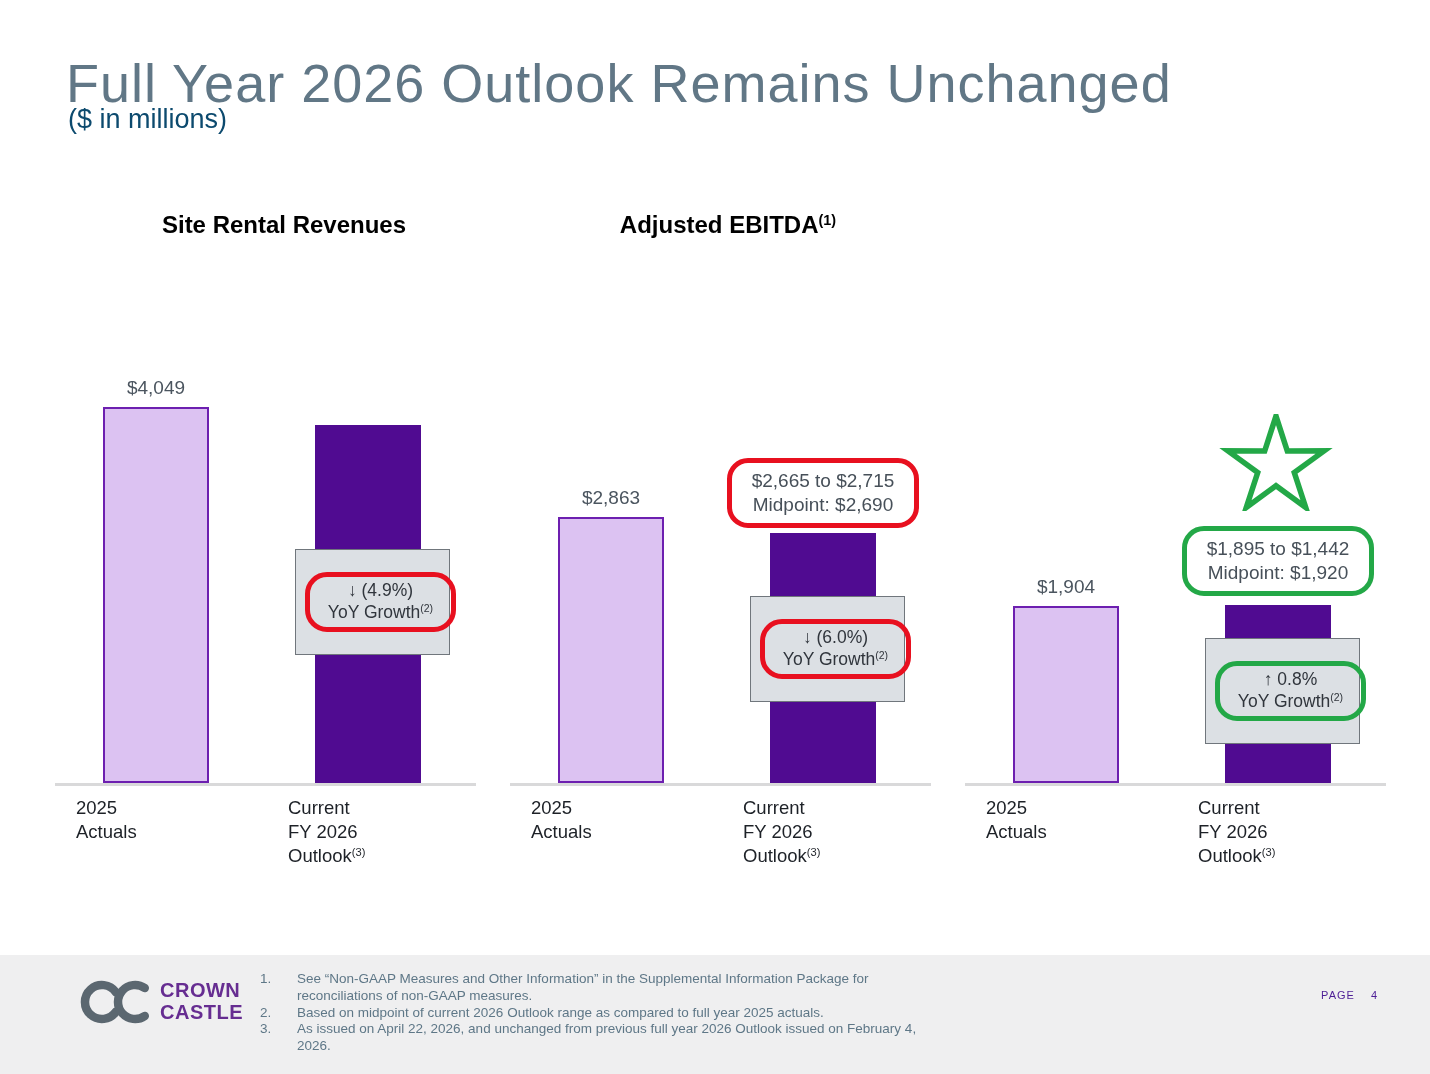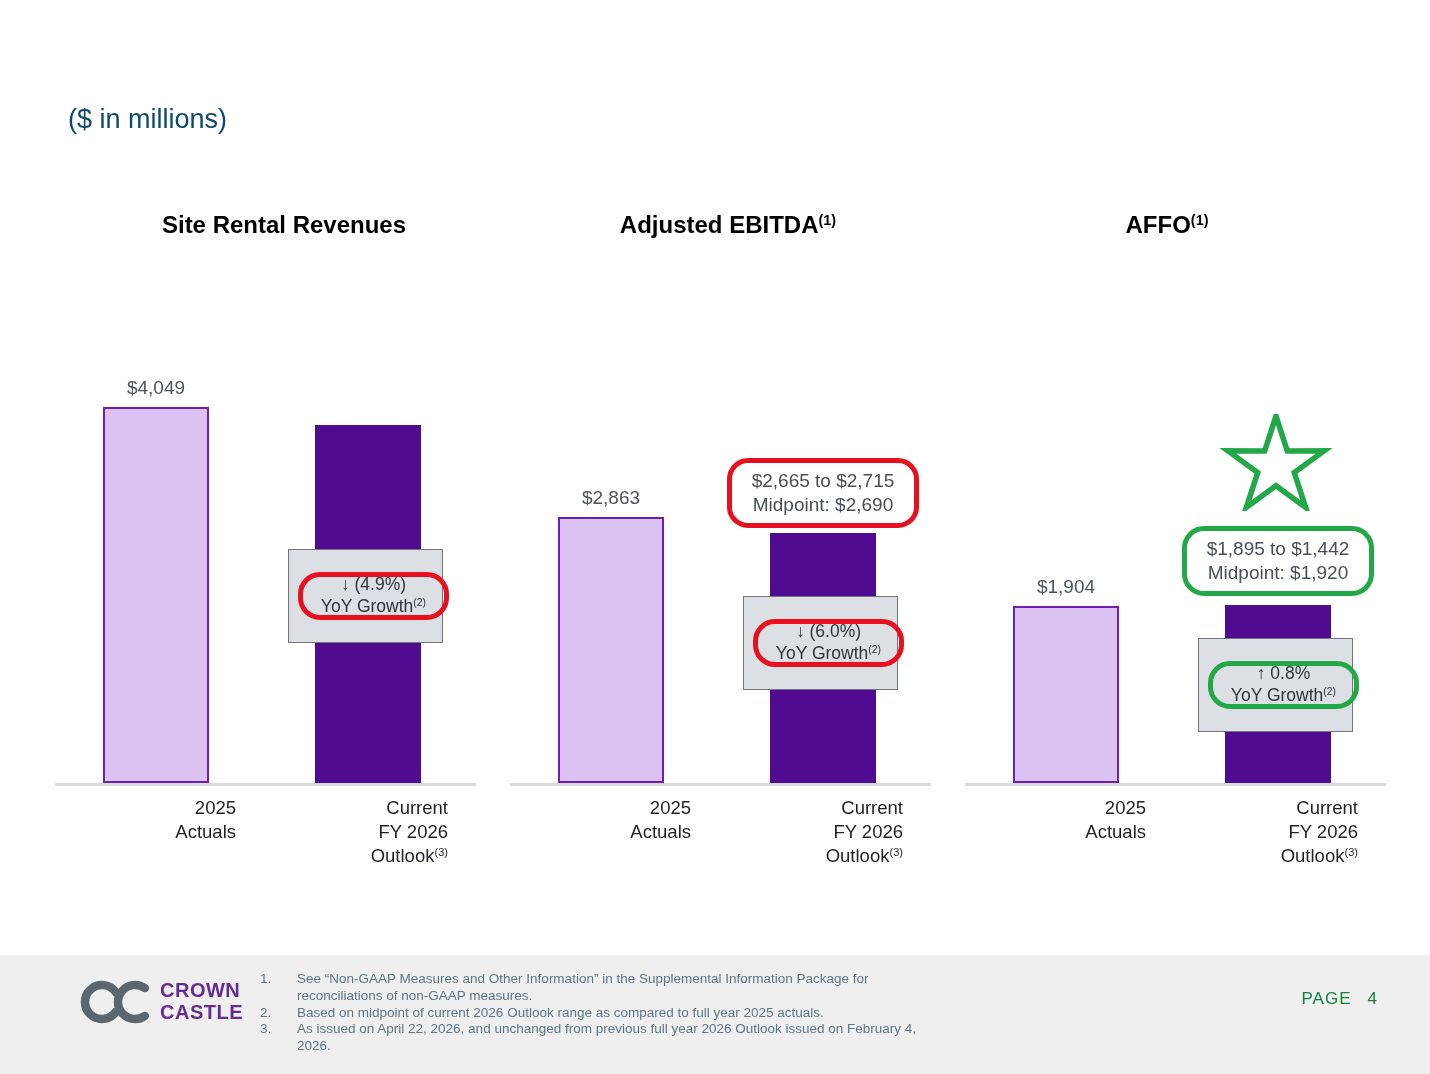--- a/index.html
+++ b/index.html
@@ -24,63 +24,63 @@
   .chart-group{position:absolute;top:340px;width:421px;height:560px;}
   .g1{left:55px;} .g2{left:510px;} .g3{left:965px;}
   .axis-line{position:absolute;left:0;top:443px;width:100%;height:3px;
     background:#d9d9da;}
   .bar{position:absolute;}
   .bar-actual{left:48px;width:106px;background:var(--bar-actual-fill,#dcc2f2);
     border:2px solid var(--bar-actual-border,#6d1fb0);box-sizing:border-box;}
   .bar-outlook{left:260px;width:106px;background:var(--bar-outlook-fill,#500b91);}
   .value-label{position:absolute;left:0;width:202px;text-align:center;
     font-size:19px;color:#4b555f;}
-  .cat-label{position:absolute;top:456px;width:160px;text-align:right;
+  .cat-label{position:absolute;top:456px;width:160px;text-align:left;
     font-size:18.5px;line-height:24px;color:#1d2127;}
   .cat1{left:21px;} .cat2{left:233px;}
   
   .range-box{position:absolute;left:217px;width:192px;box-sizing:border-box;
     background:#ffffff;border:5px solid #e8101f;border-radius:18px;
     padding:6px 2px;text-align:center;font-size:19px;line-height:24px;color:#475059;}
   .g1 .range-box{top:12px;} .g2 .range-box{top:118px;}
   .g3 .range-box{top:186px;border-radius:22px;}
   
-  .yoy-box{position:absolute;left:233px;width:155px;height:94px;box-sizing:border-box;
+  .yoy-box{position:absolute;left:240px;width:155px;height:106px;box-sizing:border-box;
     background:var(--yoy-box-fill,#dce0e4);border:1.5px solid #70767c;}
   .g1 .yoy-box{top:209px;} .g2 .yoy-box{top:256px;} .g3 .yoy-box{top:298px;}
   .yoy-pill{position:absolute;left:9px;right:-7px;top:22px;bottom:22px;
     border:5px solid #e8101f;border-radius:22px;display:flex;flex-direction:column;
     justify-content:center;text-align:center;font-size:17.5px;line-height:22px;color:#30353c;}
   
   .star{position:absolute;left:250px;top:74px;width:122px;height:97px;}
   
   .footer{position:absolute;left:0;top:955px;width:1430px;height:119px;
     background:var(--footer-bg,#efeff0);}
   .logo{position:absolute;left:70px;top:16px;}
   .footnotes{position:absolute;left:260px;top:16px;width:700px;
     font-size:13.5px;line-height:16.8px;color:#5e7787;}
   .fn-row{display:flex;}
   .fn-num{width:37px;flex:0 0 37px;}
   .fn-text{width:648px;}
   .footer-right{position:absolute;right:52px;top:34px;text-align:right;
-    font-size:17px;color:#15803d;}
+    font-size:11px;color:#4c1d95;}
   .page-line{letter-spacing:1px;}
   .page-num{margin-left:16px;}
   .deck-title{margin-top:7px;letter-spacing:0.3px;}
 </style>
 </head>
 <body>
 
 <div id="slide">
 
+  <div class="title">Full Year 2026 Outlook Remains Unchanged</div>
   <div class="subtitle">($ in millions)</div>
 
   <div class="col-hdr hdr1"><span>Site Rental Revenues</span><span class="sup"></span></div>
   <div class="col-hdr hdr2"><span>Adjusted EBITDA</span><span class="sup">(1)</span></div>
-  <div class="col-hdr hdr3"><span>AFFO</span><span class="sup">(1)</span></div>
 
   <div class="chart-group g1">
     <div class="bar bar-actual" style="height: 376px; top: 67px;"></div>
     <div class="bar bar-outlook" style="height: 358px; top: 85px;"></div>
     <div class="value-label" style="top: 37px;">$4,049</div>
     <div class="yoy-box">
       <div class="yoy-pill" style="border-color: rgb(232, 16, 31);">
         <div>↓ (4.9%)</div>
         <div><span>YoY Growth</span><span class="sup">(2)</span></div>
       </div>

